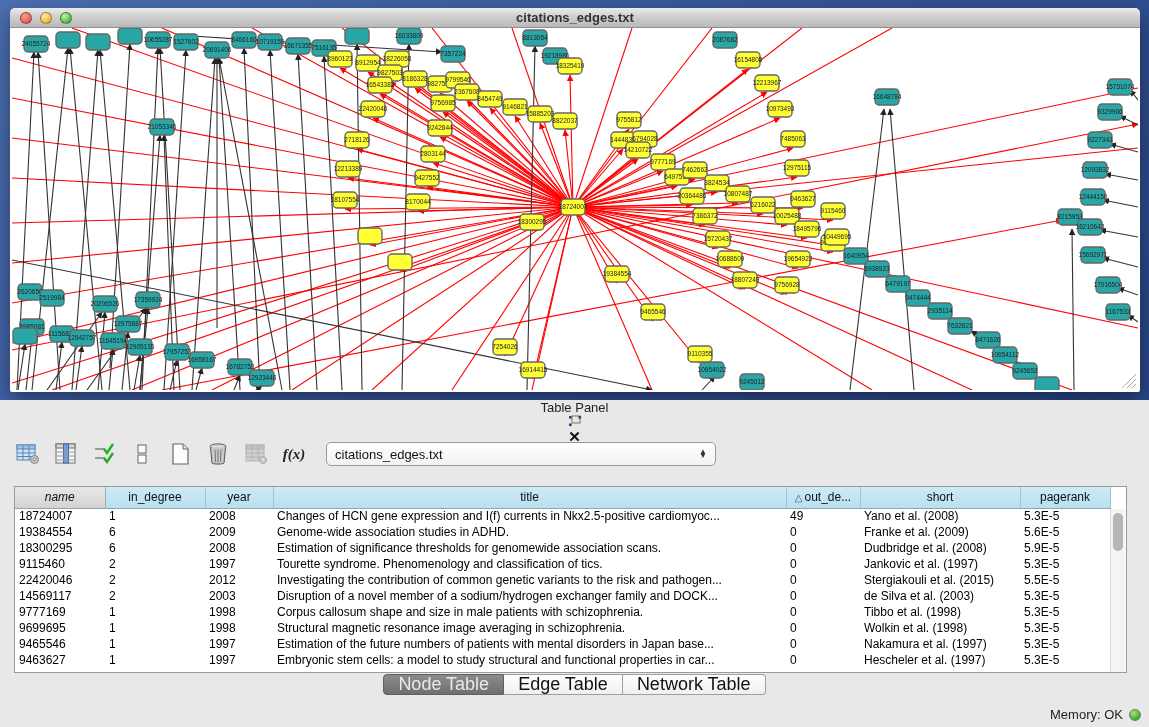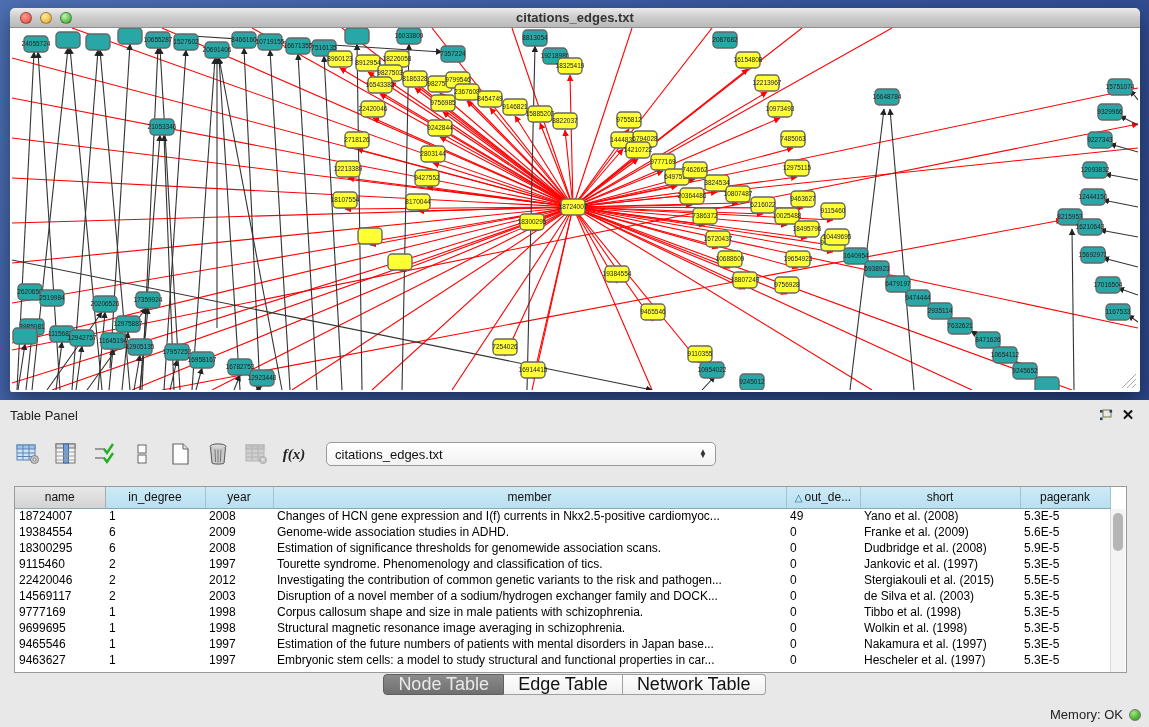--- a/index.html
+++ b/index.html
@@ -18,21 +18,21 @@
   .tl { width:12px; height:12px; border-radius:50%; margin-left:8px; border:1px solid rgba(0,0,0,.35); }
   .tl.red   { background:radial-gradient(circle at 35% 30%, #ff9a8a, #ec6a5e 60%, #d5473c); margin-left:10px;}
   .tl.yel   { background:radial-gradient(circle at 35% 30%, #ffe9a8, #f5bf4f 60%, #d99e2b); }
   .tl.grn   { background:radial-gradient(circle at 35% 30%, #c4f2b2, #61c454 60%, #3ba12e); }
   #wintitle { position:absolute; left:0; right:0; text-align:center; font-size:13px; color:#333; font-weight:bold; }
   #graphwrap { position:absolute; left:2px; top:20px; width:1126px; height:362px; background:#fff; overflow:hidden; }
   #graphsvg  { display:block; }
 
   
   #tablepanel { position:absolute; left:0; top:400px; width:1149px; height:327px; background:#E8E8E8; }
-  #panelhead { height:30px; display:flex; align-items:center; padding:0 10px; }
+  #panelhead { height:30px; display:flex; align-items:center; padding:0 10px;flex-direction:column; }
   #paneltitle { font-size:13px; color:#222; }
   #panelhead .spacer { flex:1; }
   .headicon { width:22px; height:18px; display:flex; align-items:center; justify-content:center; cursor:default; }
   #floatic svg { display:block; }
   #closeic { font-size:15px; font-weight:bold; color:#111; }
 
   
   #toolbar { display:flex; align-items:center; height:40px; margin:4px 12px 0 12px; gap:6px; }
   .tbtn { width:32px; height:30px; display:flex; align-items:center; justify-content:center; border-radius:4px; }
   .tbtn svg { display:block; }
@@ -42,21 +42,21 @@
   #tablesel .selspacer { flex:1; }
   .updown { display:flex; flex-direction:column; line-height:4px; font-size:8px; color:#333; }
 
   
   #tablebox { position:absolute; left:14px; top:86px; width:1113px; height:187px; background:#fff;
     border:1px solid #9a9a9a; overflow:hidden; }
   table { border-collapse:collapse; table-layout:fixed; width:1095px; font-size:12px; }
   th { height:21px; font-weight:normal; color:#111; text-align:center;
     background:linear-gradient(#cdeaf5,#b9dff0); border-right:1px solid #9fc4d4; border-bottom:1px solid #8aa7b4;
     overflow:hidden; white-space:nowrap; }
-  th.namecol { background:linear-gradient(#e8e8e8,#d3d3d3); border-right:1px solid #aaa; }
+  th.namecol { background:linear-gradient(#e8e8e8,#d3d3d3); border-right:1px solid #aaa;font-style:italic; }
   td { height:16px; padding:0 4px; border:none; white-space:nowrap; overflow:hidden; color:#000; }
   .sorttri { font-size:10px; color:#1a6b8a; margin-right:2px; }
   #vscroll { position:absolute; right:1px; top:22px; width:15px; height:163px; background:#f4f4f4; border-left:1px solid #d9d9d9;}
   #vthumb { position:absolute; left:2px; top:4px; width:10px; height:38px; background:#b5b5b5; border-radius:6px; }
 
   
   #seg { position:absolute; left:0; right:0; top:274px; display:flex; justify-content:center; }
   .segbtn { height:21px; padding:0 14px; font-size:18px; display:flex; align-items:center;
     background:linear-gradient(#ffffff,#f0f0f0); border:1px solid #9f9f9f; border-left:none; color:#111; }
   .segbtn:first-child { border-left:1px solid #9f9f9f; border-radius:4px 0 0 4px; }
@@ -819,21 +819,21 @@
             <col style="width: 513px;">
             <col style="width: 74px;">
             <col style="width: 160px;">
             <col style="width: 90px;">
           </colgroup>
         <thead>
             <tr id="headrow">
               <th class="namecol">name</th>
               <th>in_degree</th>
               <th>year</th>
-              <th>member</th>
+              <th>title</th>
               <th><span class="sorttri">△</span>out_de...</th>
               <th>short</th>
               <th>pagerank</th>
             </tr>
           </thead>
         <tbody id="tbody">
             <tr>
               <td>18724007</td>
               <td>1</td>
               <td>2008</td>

